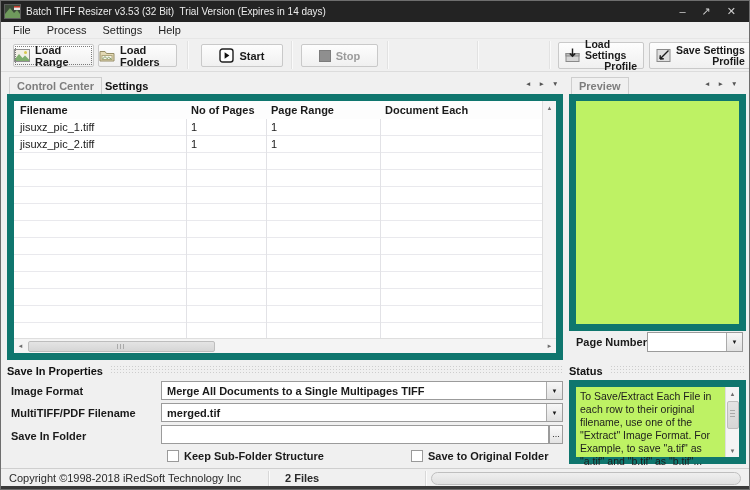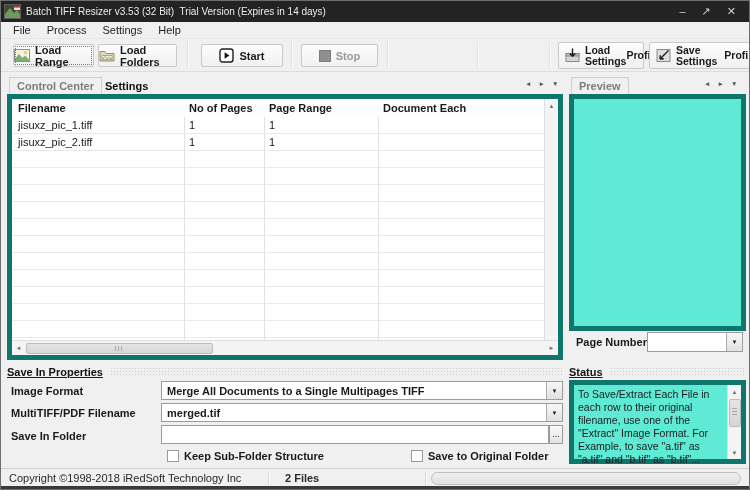--- a/index.html
+++ b/index.html
@@ -22,28 +22,28 @@
     border-bottom:1px solid #dcdcdc;}
   .tb-sep{position:absolute;top:2px;bottom:2px;width:1px;background:#e2e2e2;box-shadow:1px 0 0 #fafafa;}
   .tb-btn{position:absolute;top:5px;height:23px;box-sizing:border-box;display:flex;align-items:center;
     justify-content:center;gap:5px;background:linear-gradient(#fdfdfd,#f0f0f0);
     border:1px solid #c9c9c9;border-radius:2px;font-weight:bold;color:#1a1a1a;cursor:default;}
   .tb-btn.focused{outline:1px dotted #7a7a7a;outline-offset:-3px;}
   .tb-btn.disabled{color:#9b9b9b;}
   .tb-btn2{position:absolute;top:3px;height:27px;box-sizing:border-box;display:flex;align-items:center;
     gap:5px;background:linear-gradient(#fdfdfd,#f0f0f0);border:1px solid #c9c9c9;border-radius:2px;
     font-weight:bold;padding:0 6px;cursor:default;}
-  .two-line{display:flex;flex-direction:row;line-height:11px;align-items:center;font-size:10.5px;}
+  .two-line{display:flex;flex-direction:column;line-height:11px;align-items:flex-end;font-size:10.5px;}
   
   .tab{position:absolute;top:76px;height:16px;line-height:16px;padding:0 7px;background:#f0f0f0;
     border:1px solid #cecece;border-bottom-color:#f0f0f0;color:#7d7d7d;font-weight:bold;cursor:default;}
   .tab-plain{position:absolute;top:77px;height:16px;line-height:16px;font-weight:bold;color:#111;cursor:default;}
   .tabnav{position:absolute;top:79px;display:flex;gap:7px;color:#555;font-size:6.5px;align-items:center;}
   
-  .panel{position:absolute;background:#5eead4;border:5px solid #0f766e;box-sizing:border-box;}
+  .panel{position:absolute;background:#bef264;border:7px solid #0f766e;box-sizing:border-box;}
   
   .thead{position:absolute;left:0;right:0;top:0;height:18px;background:#fdfdfd;border-bottom:1px solid #c9c9c9;}
   .th{position:absolute;top:0;height:18px;line-height:18px;font-weight:bold;white-space:nowrap;}
   .tbody{position:absolute;left:0;right:13px;top:18px;bottom:14px;
     background:repeating-linear-gradient(to bottom,#ffffff 0 16px,#e9e9ed 16px 17px);}
   .colline{position:absolute;top:0;width:1px;background:#e2e2e6;}
   .trow{position:absolute;left:0;right:0;height:17px;line-height:16px;white-space:nowrap;}
   .tcell{position:absolute;top:0;height:17px;line-height:16px;}
   .vscroll{position:absolute;right:0;top:0;width:13px;background:#f4f4f4;border-left:1px solid #dedede;}
   .hscroll{position:absolute;left:0;right:0;bottom:0;height:14px;background:#f4f4f4;border-top:1px solid #dedede;}
@@ -51,21 +51,21 @@
     color:#6e6e6e;font-size:6px;}
   .h-thumb{position:absolute;left:14px;top:2px;width:185px;height:9px;background:linear-gradient(#e4e4e4,#d6d6d6);
     border:1px solid #bdbdbd;border-radius:2px;}
   .h-grip{position:absolute;left:50%;top:2px;width:9px;height:5px;margin-left:-5px;
     background:repeating-linear-gradient(to right,#aaa 0 1px,transparent 1px 3px);}
   .v-thumb{position:absolute;left:1px;top:14px;width:10px;height:26px;background:linear-gradient(#e4e4e4,#d6d6d6);
     border:1px solid #bdbdbd;border-radius:2px;}
   .v-grip{position:absolute;left:2px;top:50%;height:9px;width:5px;margin-top:-5px;
     background:repeating-linear-gradient(to bottom,#aaa 0 1px,transparent 1px 3px);}
   
-  .sect{position:absolute;height:13px;display:flex;align-items:center;text-decoration:underline;}
+  .sect{position:absolute;height:13px;display:flex;}
   .sect-label{font-weight:bold;color:#111;white-space:nowrap;}
   .sect-pattern{flex:1;height:9px;margin-left:7px;
     background-image:radial-gradient(#cdcdcd 0.8px,transparent 0.9px);background-size:3px 3px;}
   
   .flabel{position:absolute;font-weight:bold;white-space:nowrap;}
   .combo{position:absolute;box-sizing:border-box;background:#fff;border:1px solid #9b9b9b;
     display:flex;align-items:stretch;}
   .combo .val{flex:1;padding:0 5px;font-weight:bold;display:flex;align-items:center;
     white-space:nowrap;overflow:hidden;}
   .combo .dd{width:15px;background:linear-gradient(#f7f7f7,#e1e1e1);border-left:1px solid #ababab;

